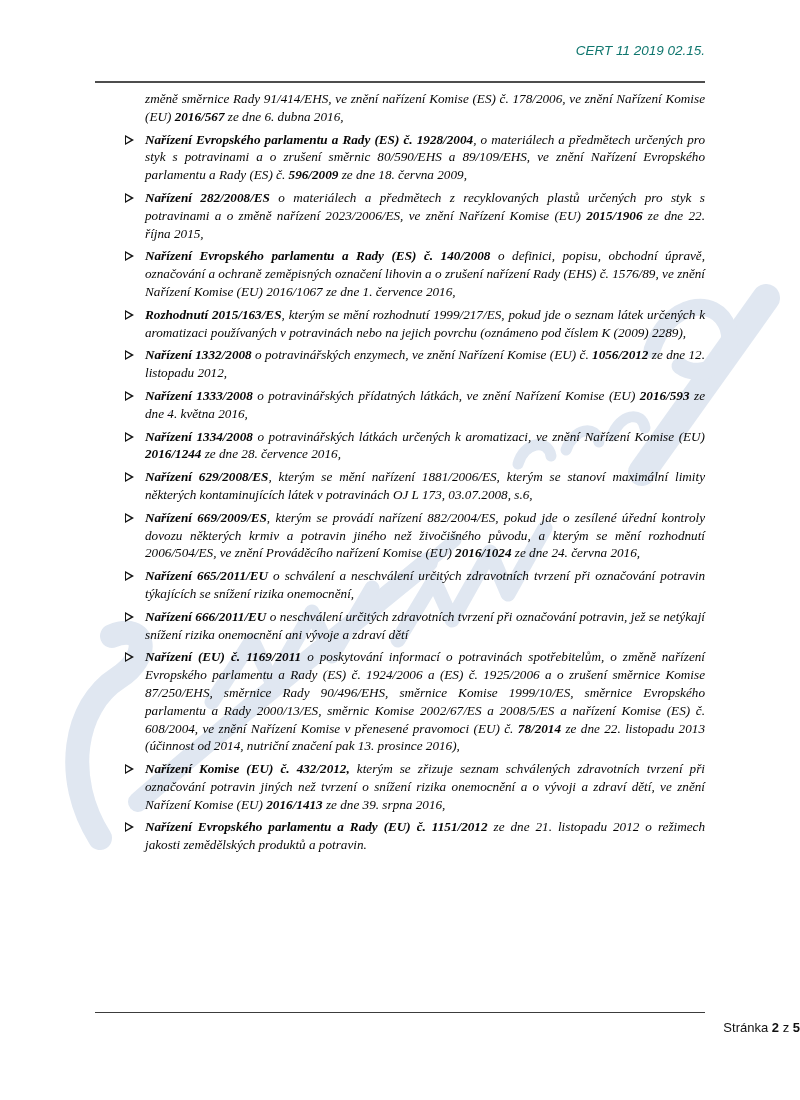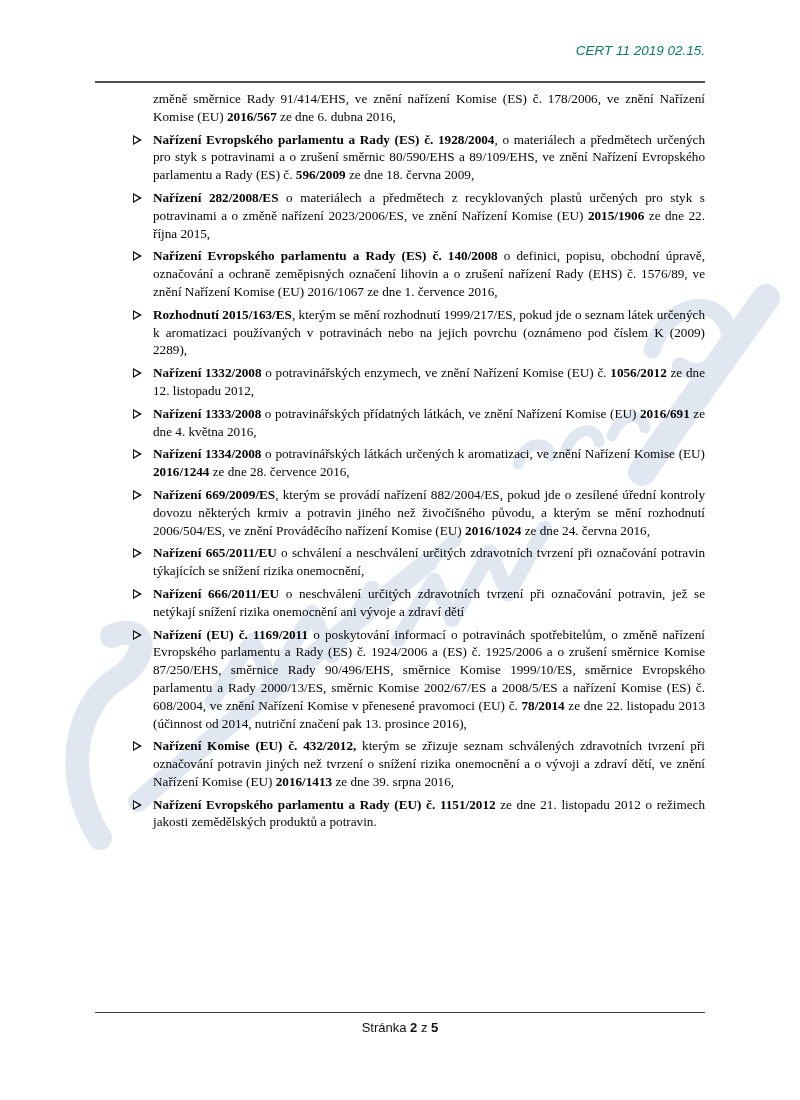--- a/index.html
+++ b/index.html
@@ -43,21 +43,22 @@
     top: 90px;
     left: 137px;
     width: 568px;
     font-size: 13.2px;
     line-height: 17.8px;
     text-align: justify;
     z-index: 1;
   }
   .para {
     position: relative;
-    margin: 0 0 5px 16px;
+    margin: 0 0 5px 8px;
+    font-style: italic;
   }
   .para b { font-weight: bold; }
   .bullet-marker {
     position: absolute;
     left: -20px;
     top: 4px;
     width: 0; height: 0;
     border-left: 9px solid #141414;
     border-top: 5px solid transparent;
     border-bottom: 5px solid transparent;
@@ -78,21 +79,21 @@
     width: 610px;
     height: 1px;
     background: #3c3c3c;
     z-index: 2;
   }
   .footer-text {
     position: absolute;
     top: 1020px;
     left: 0;
     width: 800px;
-    text-align: center;
+    text-align: right;
     font-family: "Liberation Sans", sans-serif;
     font-size: 13px;
     color: #111;
     z-index: 2;
   }
   .footer-text b { font-weight: bold; }
 </style>
 </head>
 <body>
 
@@ -116,22 +117,23 @@
 <div class="header-rule"></div>
 
 <div class="content">
   <div class="para" id="intro-paragraph"><span>změně směrnice Rady 91/414/EHS, ve znění nařízení Komise (ES) č. 178/2006, ve znění Nařízení Komise (EU) </span><b>2016/567</b><span> ze dne 6. dubna 2016,</span></div>
 
 <div class="para"><span class="bullet-marker"></span><span><b>Nařízení Evropského parlamentu a Rady (ES) č. 1928/2004</b><span>, o materiálech a předmětech určených pro styk s potravinami a o zrušení směrnic 80/590/EHS a 89/109/EHS, ve znění Nařízení Evropského parlamentu a Rady (ES) č. </span><b>596/2009</b><span> ze dne 18. června 2009,</span></span></div>
     <div class="para"><span class="bullet-marker"></span><span><b>Nařízení 282/2008/ES</b><span> o materiálech a předmětech z recyklovaných plastů určených pro styk s potravinami a o změně nařízení 2023/2006/ES, ve znění Nařízení Komise (EU) </span><b>2015/1906</b><span> ze dne 22. října 2015,</span></span></div>
     <div class="para"><span class="bullet-marker"></span><span><b>Nařízení Evropského parlamentu a Rady (ES) č. 140/2008</b><span> o definici, popisu, obchodní úpravě, označování a ochraně zeměpisných označení lihovin a o zrušení nařízení Rady (EHS) č. 1576/89, ve znění Nařízení Komise (EU) 2016/1067 ze dne 1. července 2016,</span></span></div>
     <div class="para"><span class="bullet-marker"></span><span><b>Rozhodnutí 2015/163/ES</b><span>, kterým se mění rozhodnutí 1999/217/ES, pokud jde o seznam látek určených k aromatizaci používaných v potravinách nebo na jejich povrchu (oznámeno pod číslem K (2009) 2289),</span></span></div>
     <div class="para"><span class="bullet-marker"></span><span><b>Nařízení 1332/2008</b><span> o potravinářských enzymech, ve znění Nařízení Komise (EU) č. </span><b>1056/2012</b><span> ze dne 12. listopadu 2012,</span></span></div>
-    <div class="para"><span class="bullet-marker"></span><span><b>Nařízení 1333/2008</b><span> o potravinářských přídatných látkách, ve znění Nařízení Komise (EU) </span><b>2016/691</b><span> ze dne 4. května 2016,</span></span></div>
+    <div class="para"><span class="bullet-marker"></span><span><b>Nařízení 1333/2008</b><span> o potravinářských přídatných látkách, ve znění Nařízení Komise (EU) </span><b>2016/593</b><span> ze dne 4. května 2016,</span></span></div>
     <div class="para"><span class="bullet-marker"></span><span><b>Nařízení 1334/2008</b><span> o potravinářských látkách určených k aromatizaci, ve znění Nařízení Komise (EU) </span><b>2016/1244</b><span> ze dne 28. července 2016,</span></span></div>
+    <div class="para"><span class="bullet-marker"></span><span><b>Nařízení 629/2008/ES</b><span>, kterým se mění nařízení 1881/2006/ES, kterým se stanoví maximální limity některých kontaminujících látek v potravinách  OJ L 173, 03.07.2008, s.6,</span></span></div>
     <div class="para"><span class="bullet-marker"></span><span><b>Nařízení 669/2009/ES</b><span>, kterým se provádí nařízení 882/2004/ES, pokud jde o zesílené úřední kontroly dovozu některých krmiv a potravin jiného než živočišného původu, a kterým se mění rozhodnutí 2006/504/ES, ve znění Prováděcího nařízení Komise (EU) </span><b>2016/1024</b><span> ze dne 24. června 2016,</span></span></div>
     <div class="para"><span class="bullet-marker"></span><span><b>Nařízení 665/2011/EU</b><span> o schválení a neschválení určitých zdravotních tvrzení při označování potravin týkajících se snížení rizika onemocnění,</span></span></div>
     <div class="para"><span class="bullet-marker"></span><span><b>Nařízení 666/2011/EU</b><span> o neschválení určitých zdravotních tvrzení při označování potravin, jež se netýkají snížení rizika onemocnění ani vývoje a zdraví dětí</span></span></div>
     <div class="para"><span class="bullet-marker"></span><span><b>Nařízení (EU) č. 1169/2011</b><span>  o poskytování informací o potravinách spotřebitelům, o změně nařízení Evropského parlamentu a Rady (ES) č. 1924/2006 a (ES) č. 1925/2006 a o zrušení směrnice Komise 87/250/EHS, směrnice Rady 90/496/EHS, směrnice Komise 1999/10/ES, směrnice Evropského parlamentu a Rady 2000/13/ES, směrnic Komise 2002/67/ES a 2008/5/ES a nařízení Komise (ES) č. 608/2004, ve znění Nařízení Komise v přenesené pravomoci (EU) č. </span><b>78/2014</b><span> ze dne 22. listopadu 2013 (účinnost od 2014, nutriční značení pak 13. prosince 2016),</span></span></div>
     <div class="para"><span class="bullet-marker"></span><span><b>Nařízení Komise (EU) č. 432/2012,</b><span> kterým se zřizuje seznam schválených zdravotních tvrzení při označování potravin jiných než tvrzení o snížení rizika onemocnění a o vývoji a zdraví dětí, ve znění Nařízení Komise (EU) </span><b>2016/1413</b><span> ze dne 39. srpna 2016,</span></span></div>
     <div class="para"><span class="bullet-marker"></span><span><b>Nařízení Evropského parlamentu a Rady (EU) č. 1151/2012</b><span> ze dne 21. listopadu 2012 o režimech jakosti zemědělských produktů a potravin.</span></span></div>
   </div>
 
 <div class="footer-rule"></div>
 

